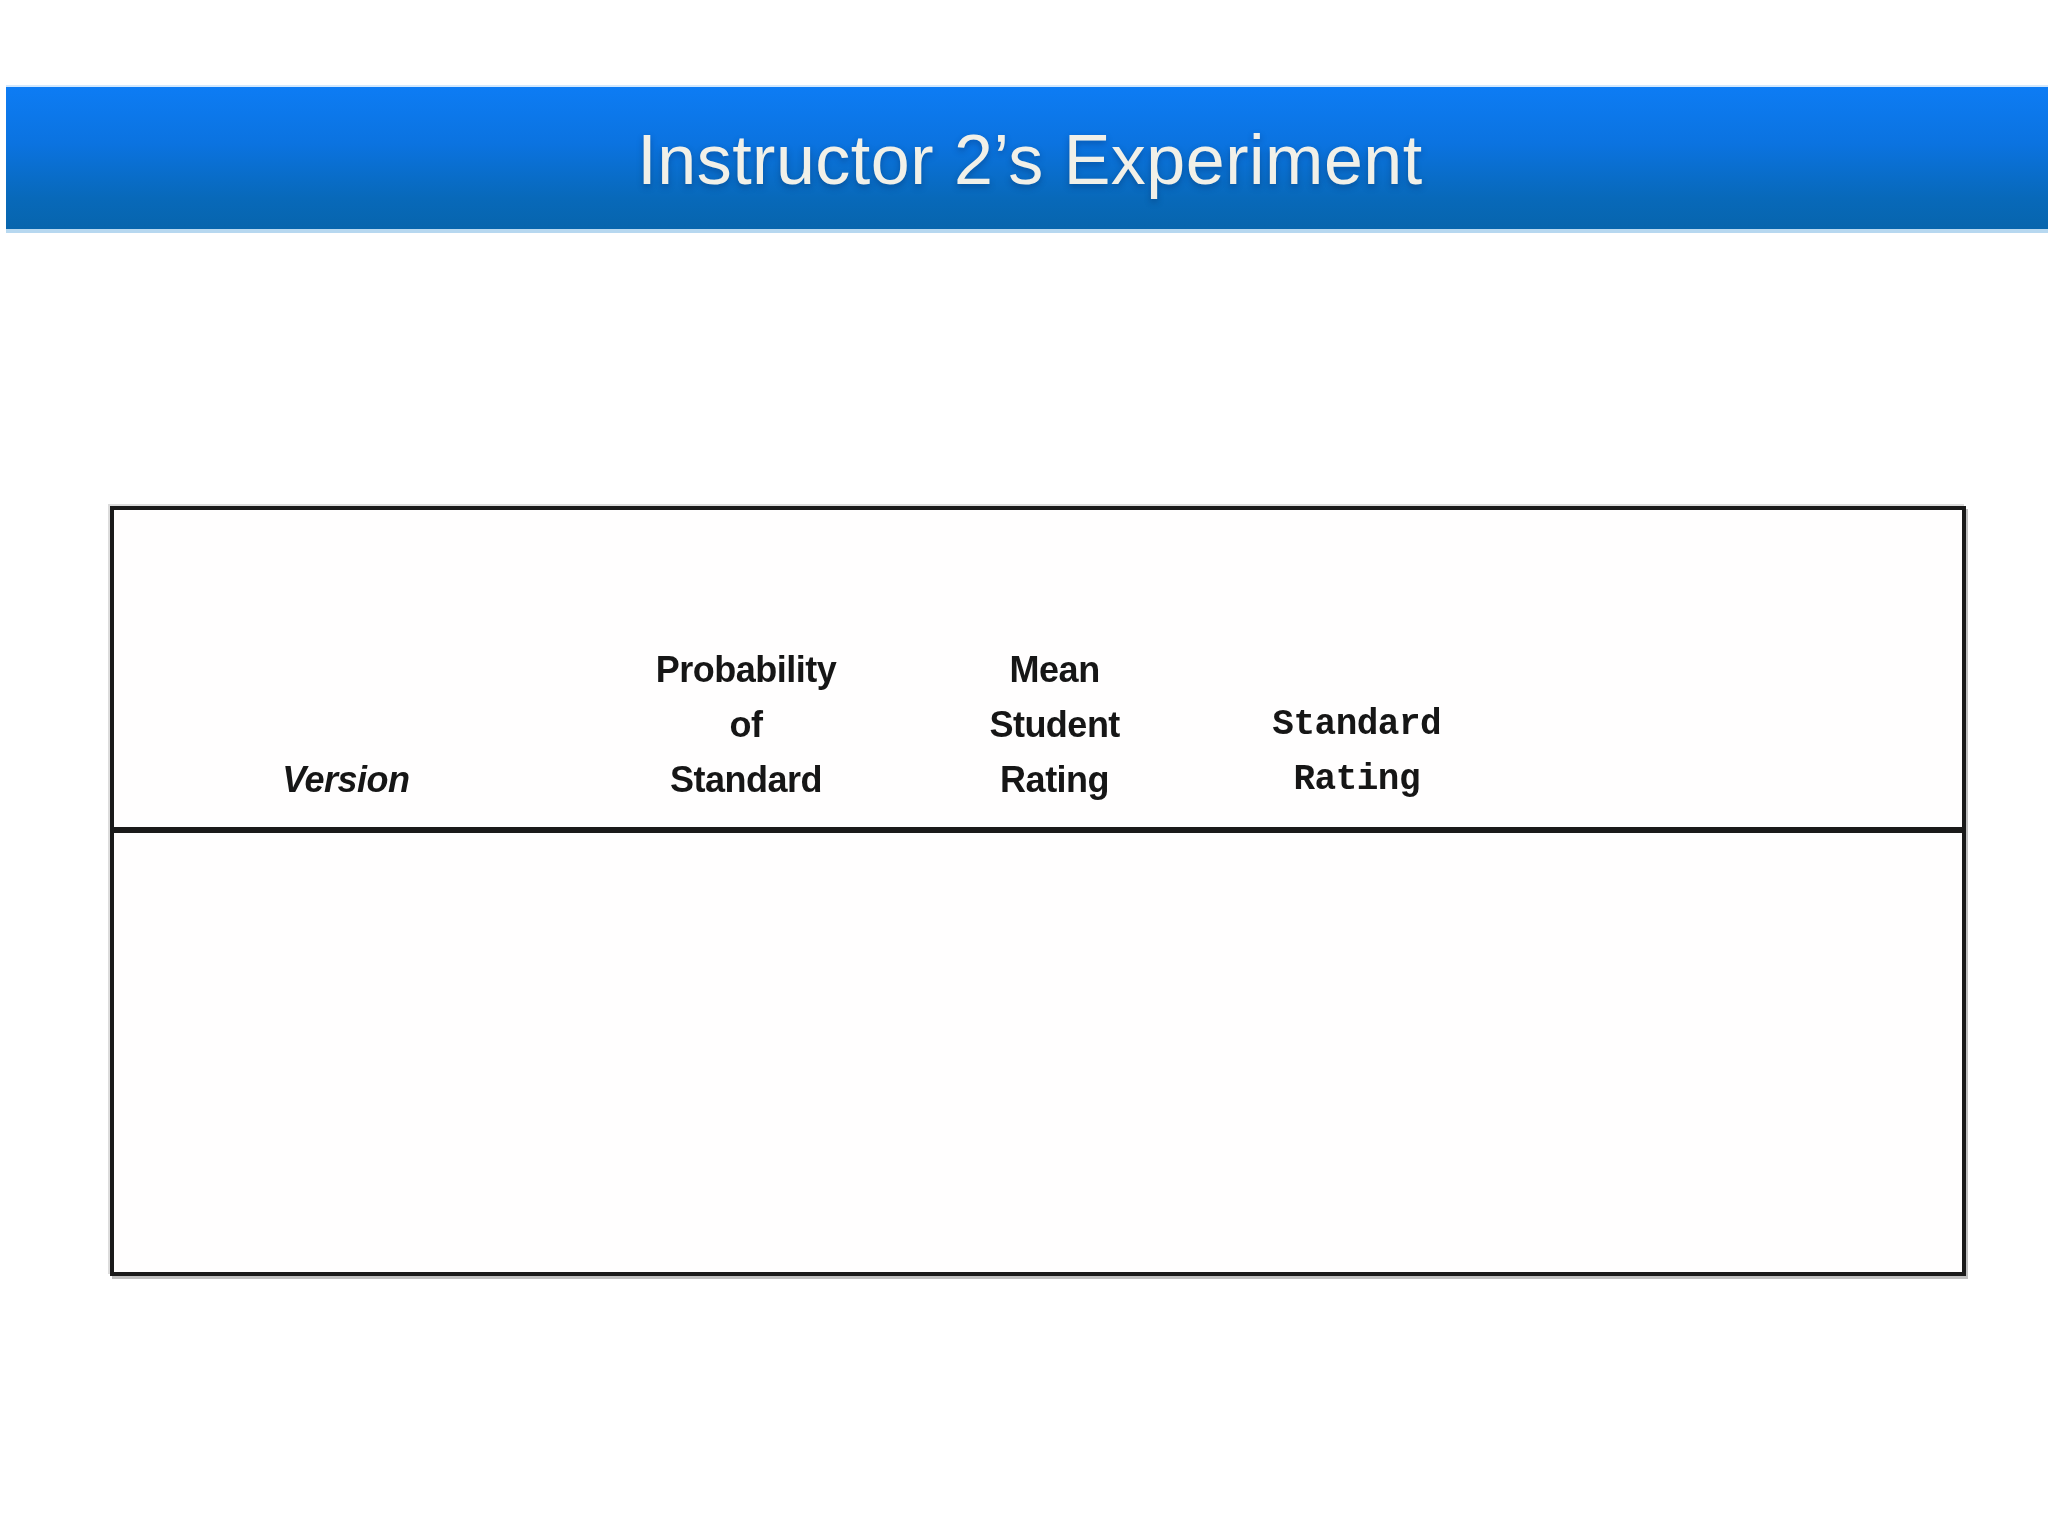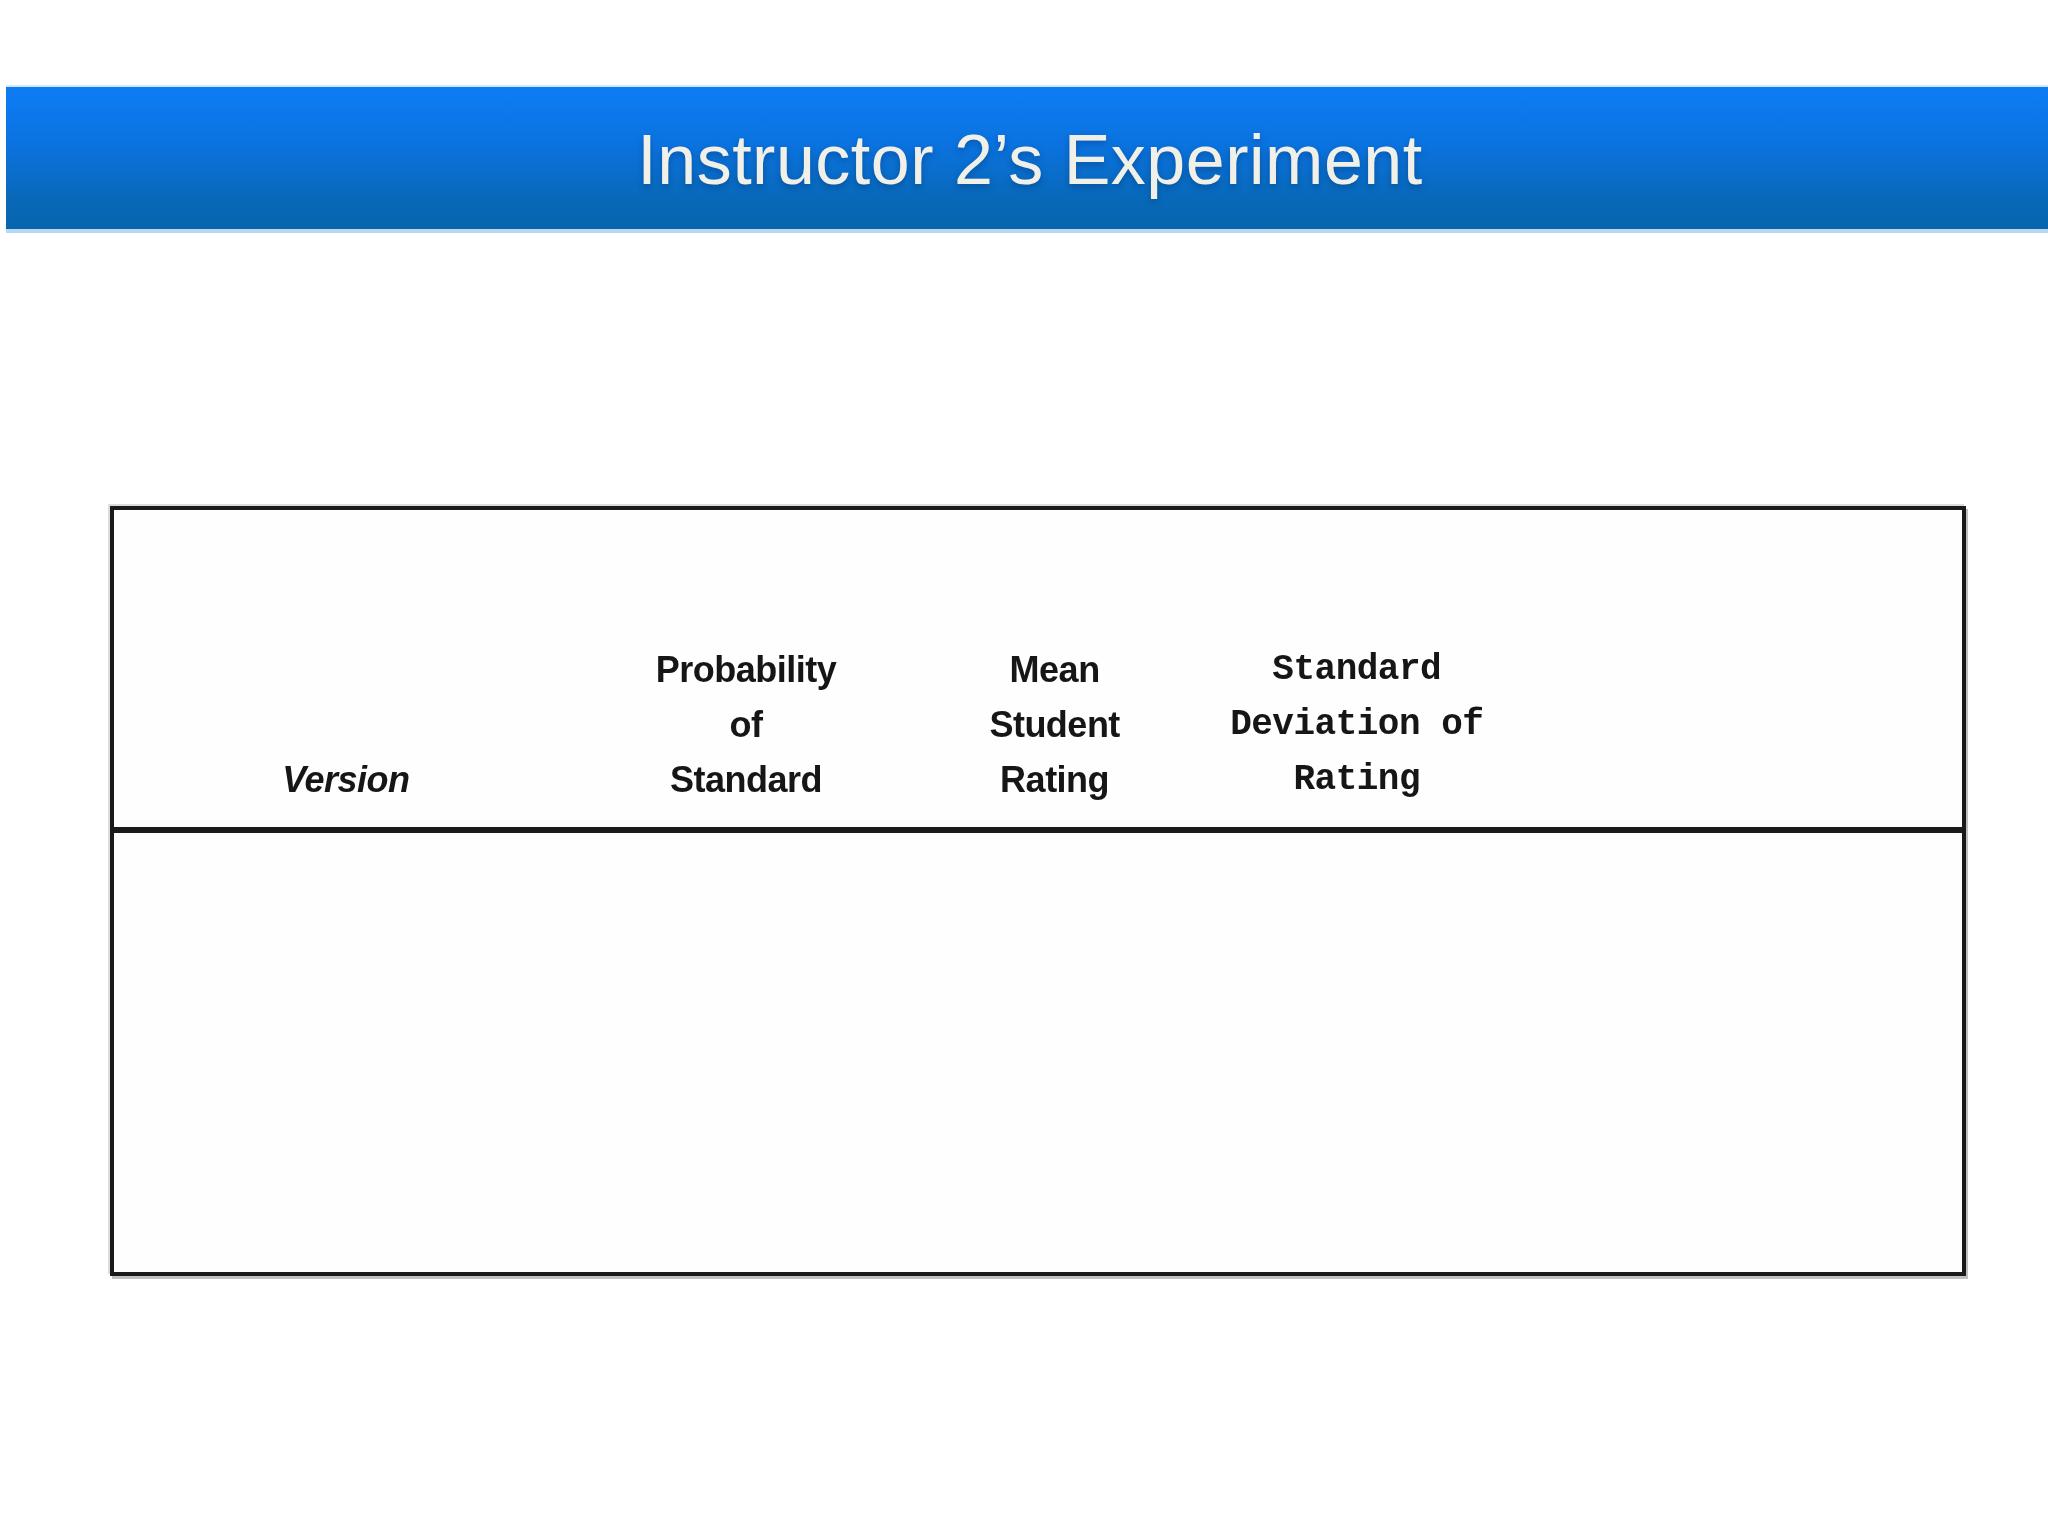--- a/index.html
+++ b/index.html
@@ -127,21 +127,20 @@
 
       <div class="th w3">
         <span class="th-line">Mean</span>
         <span class="th-line">Student</span>
         <span class="th-line">Rating</span>
       </div>
 
 
       <div class="th w5">
         <span class="th-line">Standard</span>
-        <span class="th-line">Deviation of</span>
         <span class="th-line">Rating</span>
       </div>
 
     </div>
 
     <div class="table-body"></div>
 
   </div>
 
 </div>

